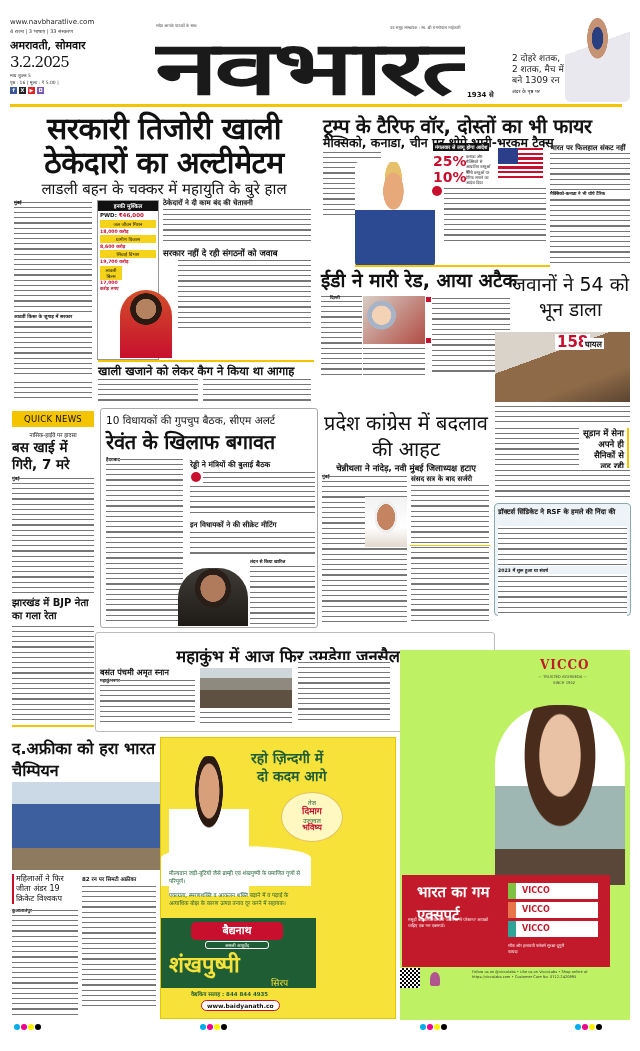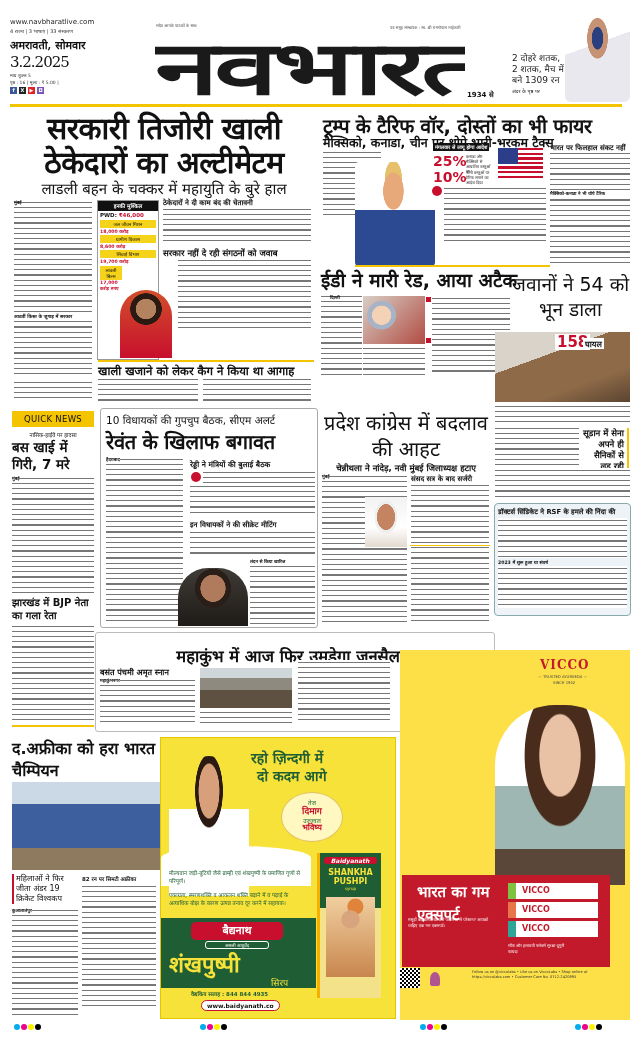--- a/index.html
+++ b/index.html
@@ -138,21 +138,21 @@
 
 <div class="abs" style="left:508px;top:272px;width:125px;font-size:19px;line-height:25px;text-align:center">जवानों ने 54 को भून डाला</div>
 <div class="abs photo" style="left:495px;top:332px;width:135px;height:70px;background:linear-gradient(160deg,#d9d3c9 0 35%,#8e6a48 35% 70%,#5a4430)"></div>
 <div class="abs red" style="left:555px;top:334px;font-size:15px;font-weight:900;background:#fff;padding:0 2px;line-height:16px">158</div>
 <div class="abs" style="left:583px;top:338px;font-size:8px;font-weight:bold;background:#fff;padding:0 2px">घायल</div>
 <div class="abs body-text fill" style="left:495px;top:404px;width:135px;height:22px"></div>
 <div class="abs body-text fill" style="left:495px;top:426px;width:84px;height:40px"></div>
 <div class="abs" style="left:583px;top:428px;width:46px;font-size:8.5px;line-height:11px;text-align:right;font-weight:bold;border-right:2px solid #f5c400;padding-right:3px">सूडान में सेना अपने ही सैनिकों से लड़ रही</div>
 <div class="abs body-text fill" style="left:495px;top:468px;width:135px;height:32px"></div>
 <div class="abs" style="left:494px;top:503px;width:137px;height:113px;border:1px solid #8aa;border-radius:4px;background:#eef3f7">
-  <div style="font-size:6.8px;font-weight:bold;padding:3px 3px 1px">डॉक्टर्स सिंडिकेट ने RSF के हमले की निंदा की</div>
+  <div style="font-size:6.8px;font-weight:bold;padding:3px 3px 9px">डॉक्टर्स सिंडिकेट ने RSF के हमले की निंदा की</div>
   <div class="body-text fill" style="margin:1px 3px;height:40px"></div>
   <div style="font-size:4.6px;font-weight:bold;padding:0 3px">2023 में शुरू हुआ था संघर्ष</div>
   <div class="body-text fill" style="margin:1px 3px;height:42px"></div>
 </div>
 
 <div class="abs quick-news">QUICK NEWS</div>
 <div class="abs" style="left:12px;top:431px;width:82px;font-size:5.5px;text-align:center">नासिक-हाईवे पर हादसा</div>
 <div class="abs" style="left:12px;top:439px;width:82px;font-size:13.5px;line-height:17px;font-weight:bold">बस खाई में गिरी, 7 मरे</div>
 <div class="abs body-text fill" style="left:12px;top:476px;width:82px;height:118px"></div>
 <div class="abs" style="left:12px;top:475px;font-size:4.5px;font-weight:bold;background:#fff">मुंबई</div>
@@ -220,35 +220,29 @@
   <div style="position:absolute;left:0;top:108px;width:150px;height:40px;background:#fff;border-radius:50% 50% 0 0/30% 30% 0 0"></div>
   <div style="position:absolute;left:8px;top:132px;width:140px;font-size:5.5px;line-height:7.5px;color:#1f5e34">मौल्यवान जड़ी-बूटियों जैसे ब्राम्ही एवं शंखपुष्पी के प्रमाणित गुणों से परिपूर्ण।</div>
   <div style="position:absolute;left:8px;top:154px;width:140px;font-size:5.5px;line-height:7.5px;color:#1f5e34">एकाग्रता, स्मरणशक्ति व आकलन शक्ति बढ़ाने में व पढ़ाई के अत्याधिक बोझ के कारण उत्पन्न तनाव दूर करने में सहायक।</div>
   <div style="position:absolute;left:0;top:180px;width:155px;height:70px;background:#1f5e34"></div>
   <div style="position:absolute;left:30px;top:184px;width:92px;height:18px;background:#c8102e;border-radius:5px;color:#fff;text-align:center;font-size:11px;font-weight:bold;line-height:18px">बैद्यनाथ</div>
   <div style="position:absolute;left:44px;top:203px;width:64px;font-size:4.5px;color:#fff;text-align:center;border:0.5px solid #fff;border-radius:3px">असली आयुर्वेद</div>
   <div style="position:absolute;left:8px;top:210px;font-size:22px;font-weight:900;color:#f7e23a">शंखपुष्पी</div>
   <div style="position:absolute;left:110px;top:238px;font-size:9px;color:#f7e23a">सिरप</div>
   <div style="position:absolute;left:30px;top:252px;font-size:5.5px;color:#1f5e34;font-weight:bold">वैद्यकिय सलाह : 844 844 4935</div>
   <div style="position:absolute;left:40px;top:262px;font-size:6px;font-weight:bold;border:1px solid #c8102e;border-radius:7px;padding:1px 5px;background:#fff">www.baidyanath.co</div>
-  <div style="position:absolute;left:156px;top:115px;width:64px;height:145px;background:linear-gradient(#1f5e34 0 38%,#f4e28a 38% 100%);border-left:3px solid #f7b000">
-    <div style="background:#c8102e;color:#fff;font-size:6px;font-weight:bold;margin:4px 4px;border-radius:3px;text-align:center;font-style:italic">Baidyanath</div>
-    <div style="color:#f7e23a;font-size:8px;font-weight:bold;text-align:center;line-height:9px">SHANKHA PUSHPI</div>
-    <div style="color:#f7e23a;font-size:4px;text-align:center">syrup</div>
-    <div style="margin:6px 6px;height:80px;background:radial-gradient(circle at 50% 28%,#d8a47d 0 14%,transparent 15%),radial-gradient(circle at 60% 12%,#e0843c 0 10%,transparent 11%),linear-gradient(#f0cfa0,#c8864e)"></div>
-  </div>
 </div>
 <div class="abs cmyk" style="left:200px;top:1024px">
   <i style="background:#00aeef"></i>
     <i style="background:#ec008c"></i>
     <i style="background:#fff200"></i>
     <i style="background:#000"></i>
 </div>
 
-<div class="abs" style="left:400px;top:650px;width:230px;height:370px;background:#fde047">
+<div class="abs" style="left:400px;top:650px;width:230px;height:370px;background:#bef264">
   <div style="position:absolute;left:140px;top:8px;font-size:12px;font-weight:900;color:#c21a2b;font-family:'DejaVu Serif',serif;letter-spacing:1px">VICCO</div>
   <div style="position:absolute;left:138px;top:24px;font-size:3.8px;color:#444">— TRUSTED AYURVEDA —</div>
   <div style="position:absolute;left:153px;top:30px;font-size:3.8px;color:#444">SINCE 1952</div>
   <div style="position:absolute;left:95px;top:55px;width:130px;height:180px;border-radius:60px 60px 0 0;background:radial-gradient(ellipse at 50% 28%,#e9c2a6 0 22%,#4a2c1c 23% 38%,transparent 39%),linear-gradient(#fff 0 45%,#9eb7b3 45% 80%,#5b463a 80%)"></div>
   <div style="position:absolute;left:2px;top:225px;width:208px;height:92px;background:#c21a2b">
     <div style="position:absolute;left:15px;top:6px;width:95px;font-size:15px;line-height:23px;font-weight:bold;color:#fff">भारत का गम एक्सपर्ट</div>
     <div style="position:absolute;left:6px;top:42px;width:90px;font-size:4.2px;line-height:6px;color:#fff">मसूड़ों की बीमारियों जैसे पायरिया से परेशान? आपको चाहिए एक गम एक्सपर्ट।</div>
     <div style="position:absolute;left:106px;top:8px;width:90px;height:16px;background:#fff;border-left:8px solid #7fc242;font-size:8px;color:#c21a2b;font-weight:bold;padding-left:6px;line-height:16px">VICCO</div>
     <div style="position:absolute;left:106px;top:27px;width:90px;height:16px;background:#fff;border-left:8px solid #e8744a;font-size:8px;color:#c21a2b;font-weight:bold;padding-left:6px;line-height:16px">VICCO</div>
     <div style="position:absolute;left:106px;top:46px;width:90px;height:16px;background:#fff;border-left:8px solid #2ea597;font-size:8px;color:#c21a2b;font-weight:bold;padding-left:6px;line-height:16px">VICCO</div>

